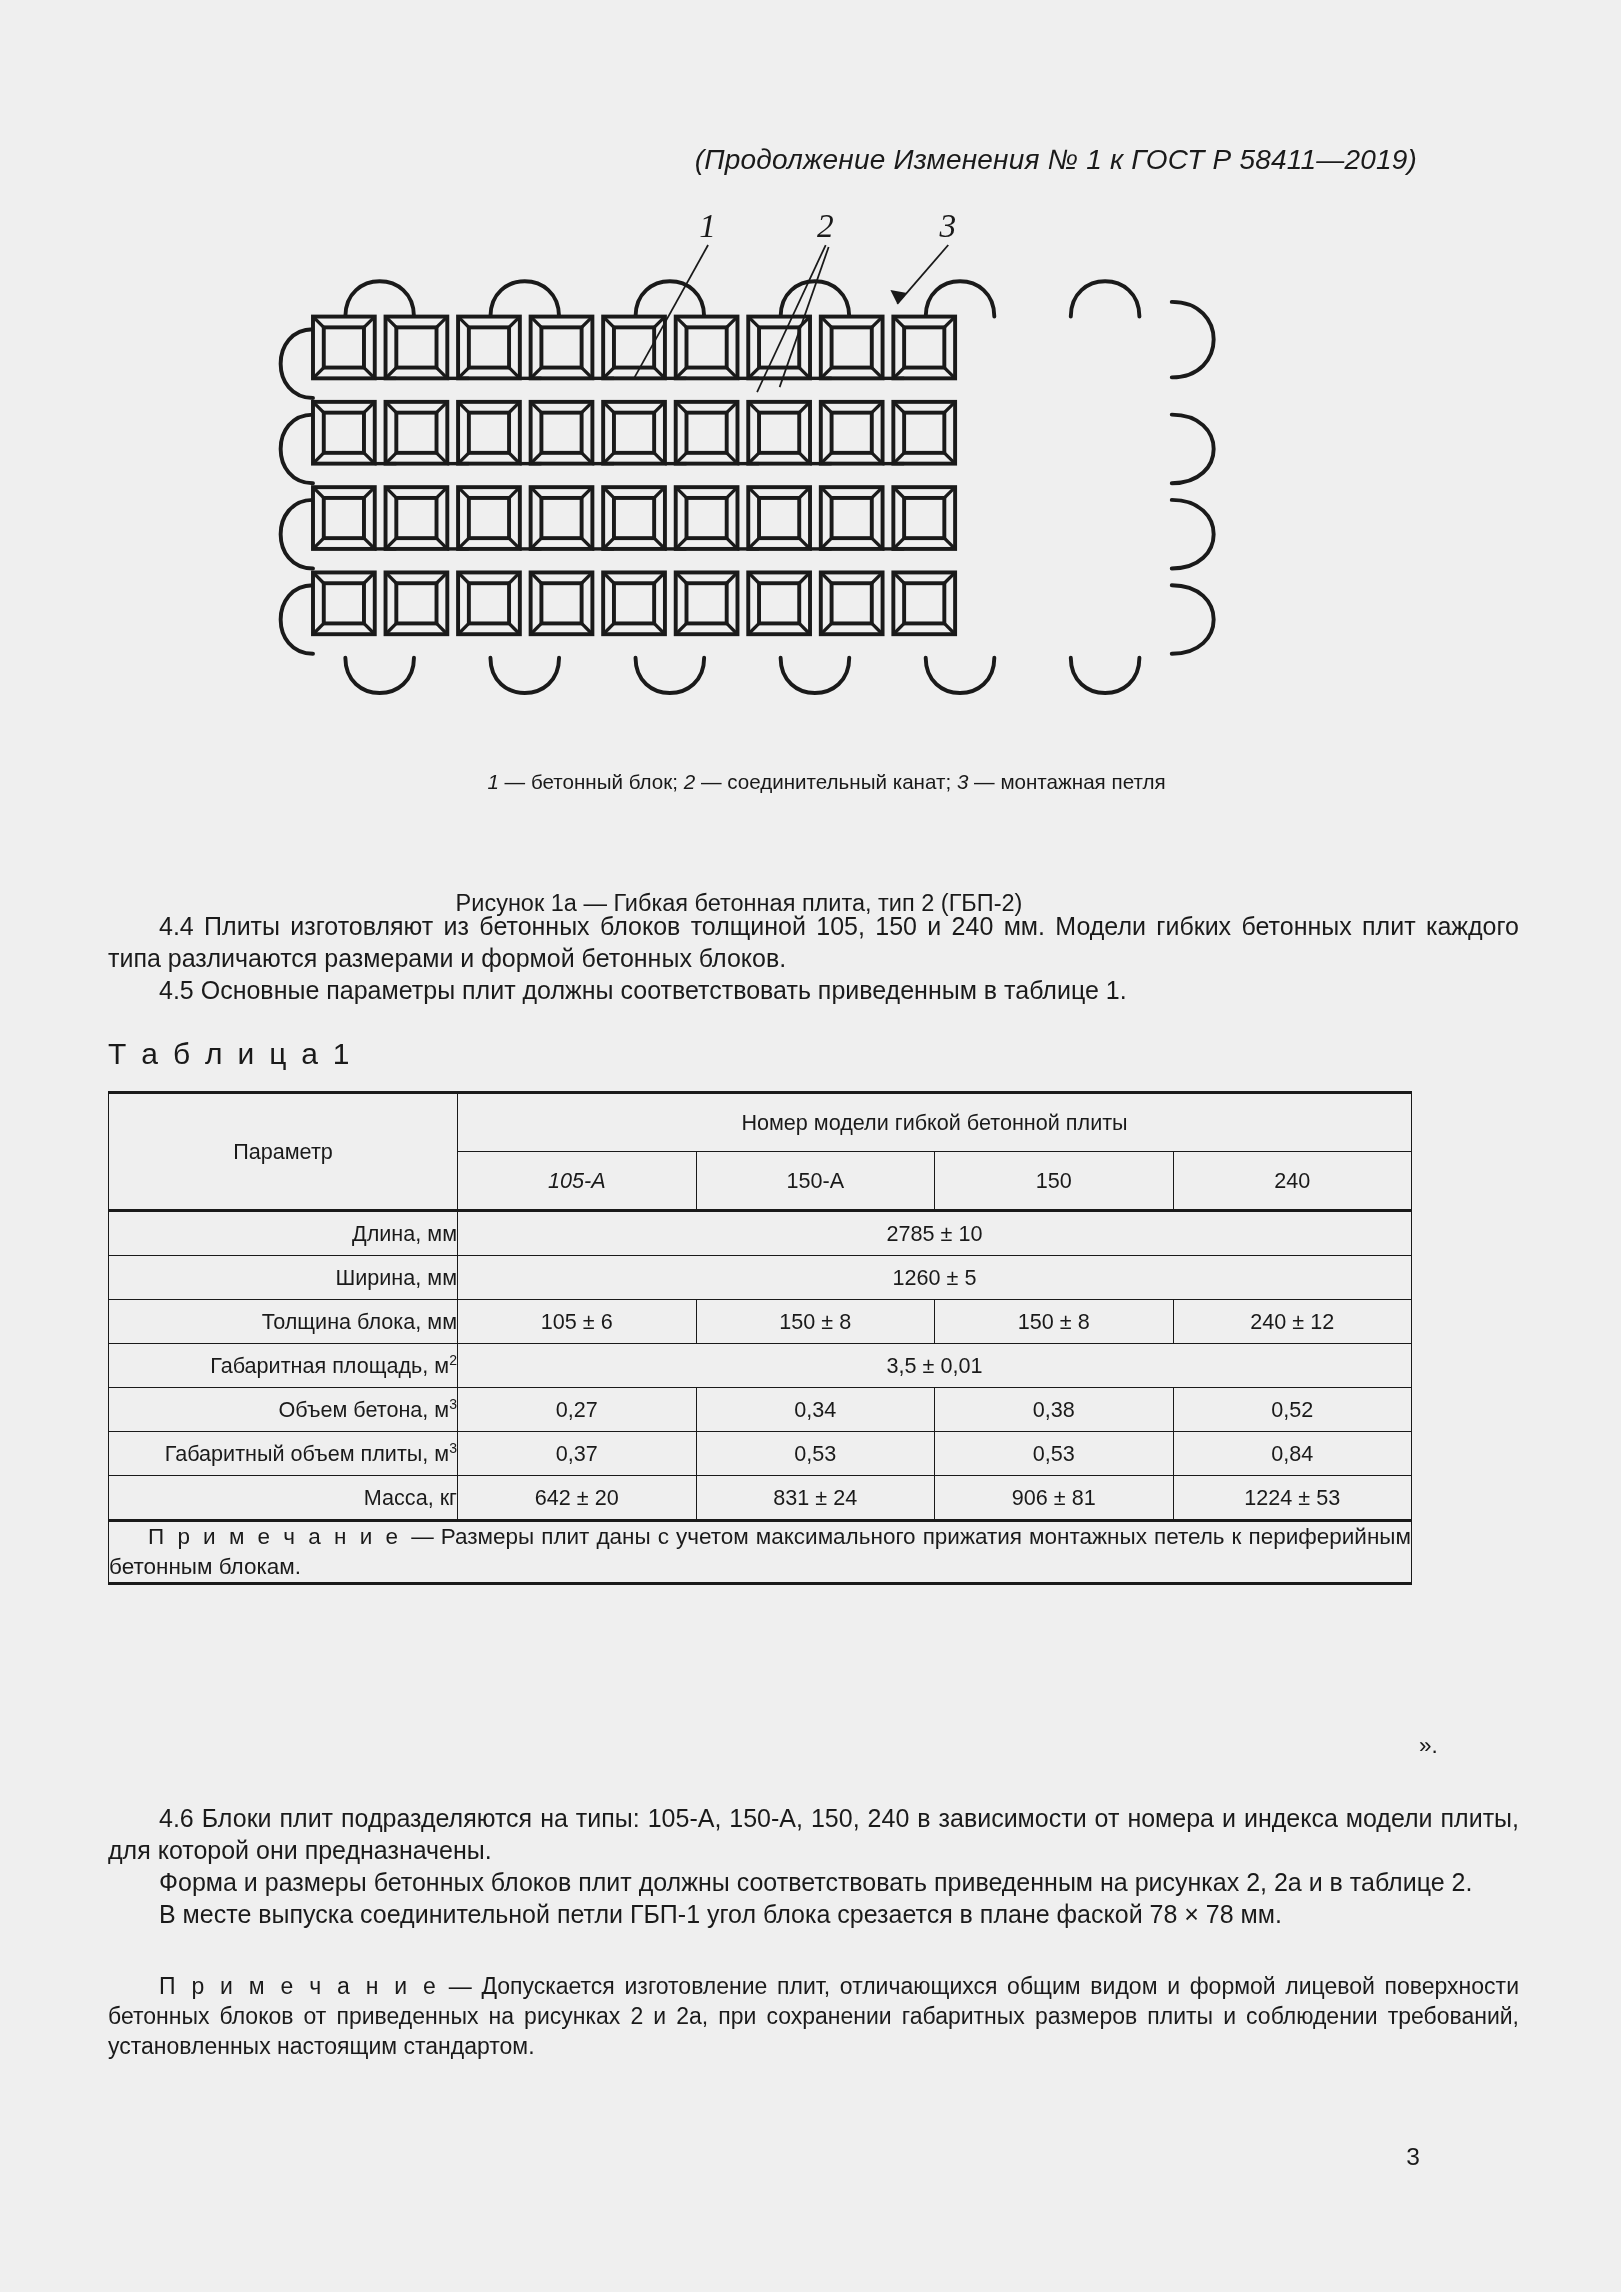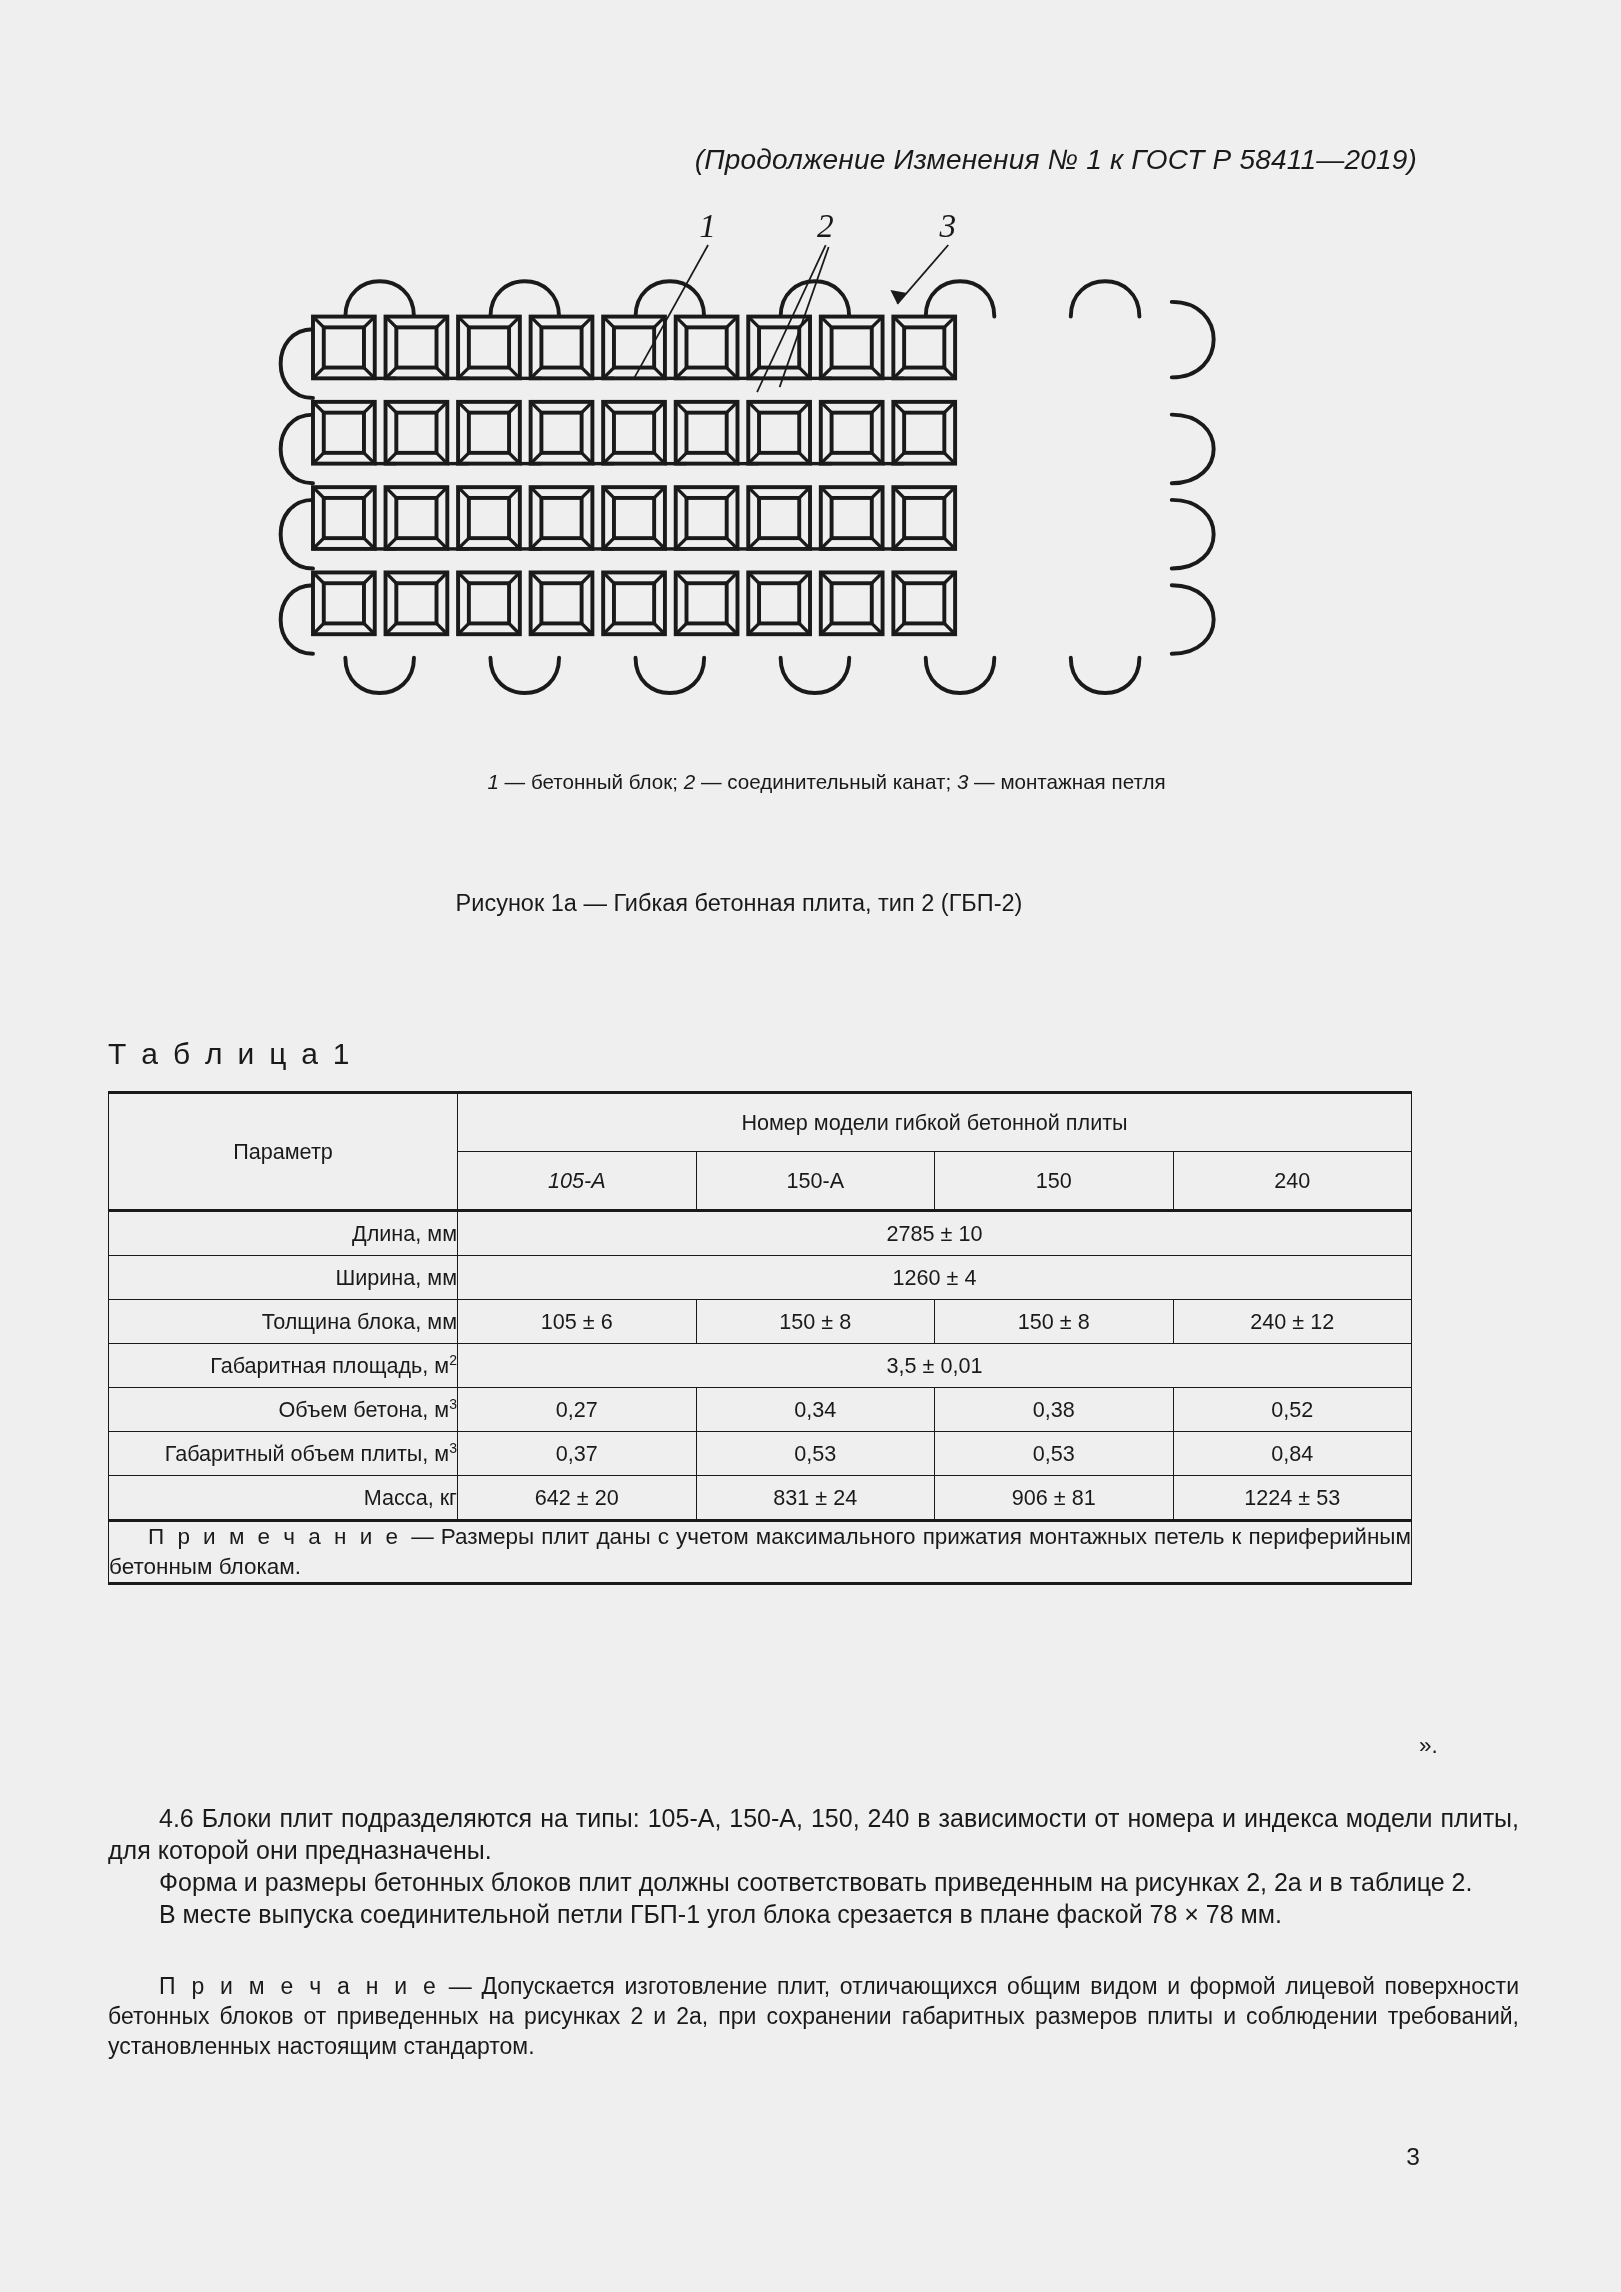--- a/index.html
+++ b/index.html
@@ -288,20 +288,24 @@
       </g>
     </svg>
   </div>
 
   <div class="fig-legend">
     <i>1</i><span> — бетонный блок; </span><i>2</i><span> — соединительный канат; </span><i>3</i><span> — монтажная петля</span>
   </div>
 
   <div class="fig-caption">Рисунок 1а — Гибкая бетонная плита, тип 2 (ГБП-2)</div>
 
+  <div class="body-block" id="para-44-45">
+    <p>4.4 Плиты изготовляют из бетонных блоков толщиной 105, 150 и 240 мм. Модели гибких бетонных плит каждого типа различаются размерами и формой бетонных блоков.</p>
+    <p>4.5 Основные параметры плит должны соответствовать приведенным в таблице 1.</p>
+  </div>
 
   <div class="table-label">Т а б л и ц а  1</div>
 
   <table class="params">
     <tbody>
       <tr>
         <td class="hdr-center thick-top" rowspan="2" style="width:348px;">Параметр</td>
         <td class="hdr-center thick-top" colspan="4">Номер модели гибкой бетонной плиты</td>
       </tr>
       <tr>
@@ -310,21 +314,21 @@
         <td class="hdr-center" style="width:239px;">150</td>
         <td class="hdr-center" style="width:238px;">240</td>
       </tr>
 
       <tr>
         <td class="cell-param thick-top">Длина, мм</td>
         <td class="cell-val thick-top" colspan="4">2785 ± 10</td>
       </tr>
       <tr>
         <td class="cell-param">Ширина, мм</td>
-        <td class="cell-val" colspan="4">1260 ± 4</td>
+        <td class="cell-val" colspan="4">1260 ± 5</td>
       </tr>
       <tr>
         <td class="cell-param">Толщина блока, мм</td>
         <td class="cell-val">105 ± 6</td>
         <td class="cell-val">150 ± 8</td>
         <td class="cell-val">150 ± 8</td>
         <td class="cell-val">240 ± 12</td>
       </tr>
       <tr>
         <td class="cell-param">Габаритная площадь, м<sup>2</sup></td>

